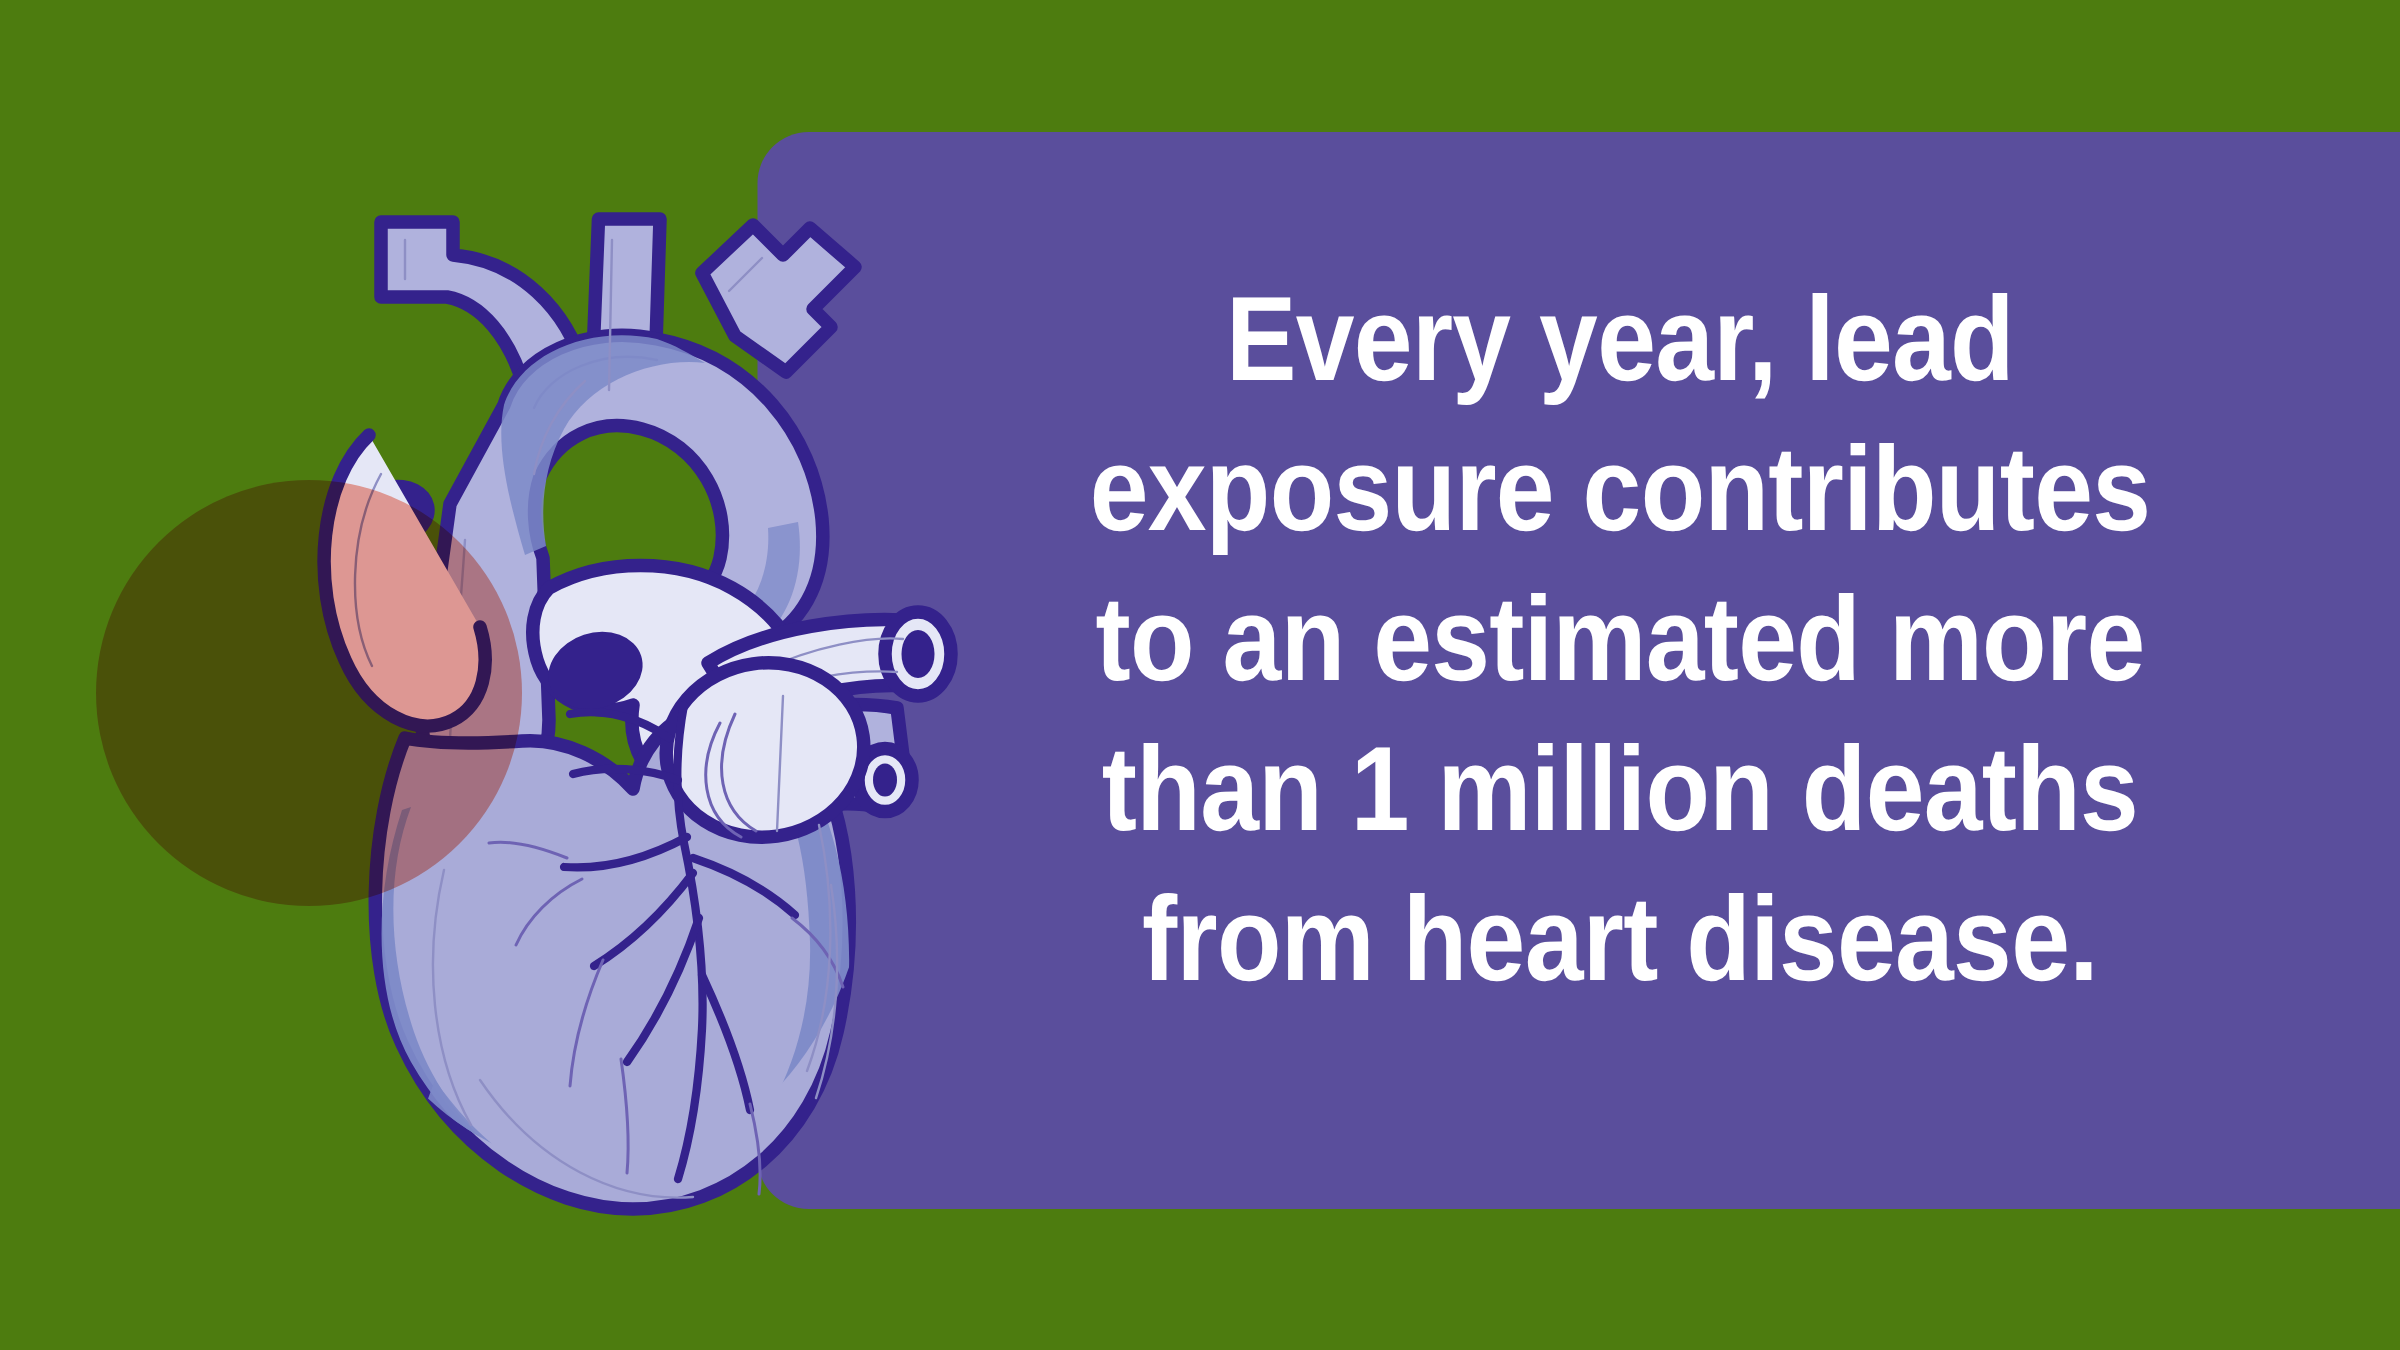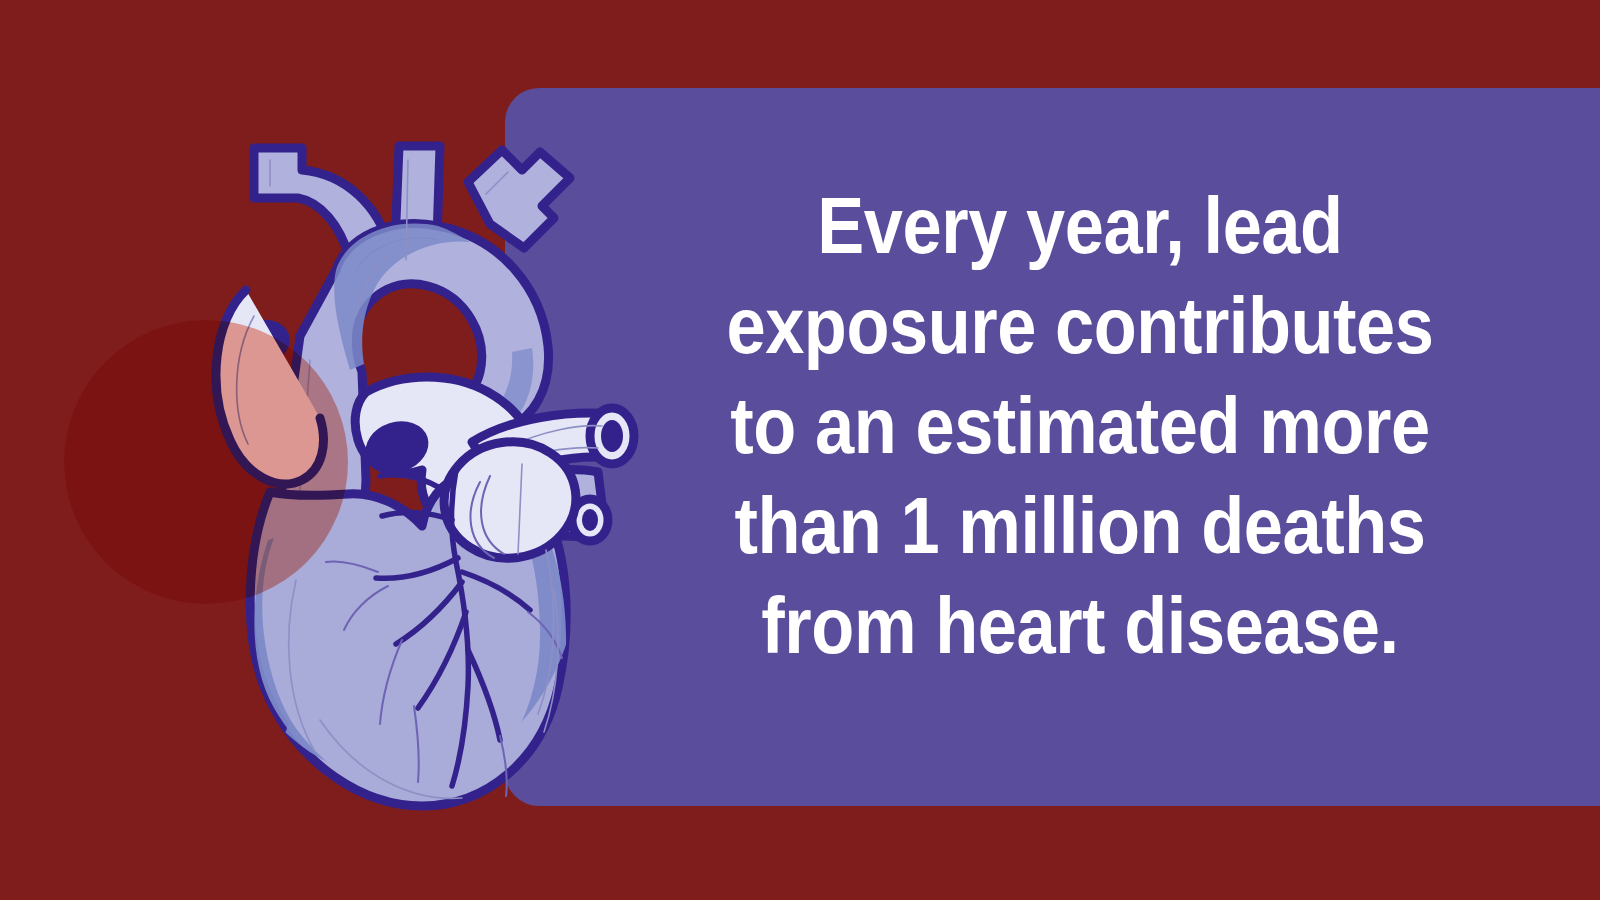--- a/index.html
+++ b/index.html
@@ -11,21 +11,21 @@
     overflow: hidden;
   }
   body {
     font-family: "Liberation Sans", sans-serif;
     background: #e5e6f3;
   }
   #stage {
     position: relative;
     width: 1600px;
     height: 900px;
-    background: #7f1d1d;
+    background: #4d7c0f;
     overflow: hidden;
   }
 
   
   #quote-panel {
     position: absolute;
     left: 505px;
     top: 88px;
     width: 1095px;
     height: 718px;

